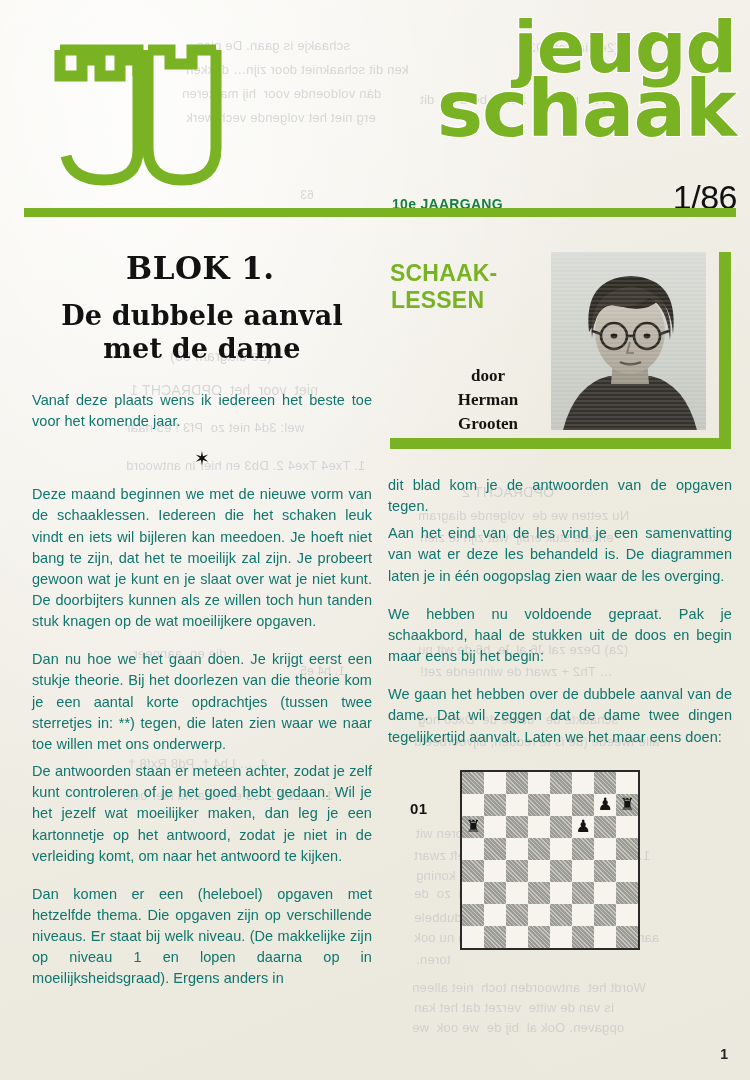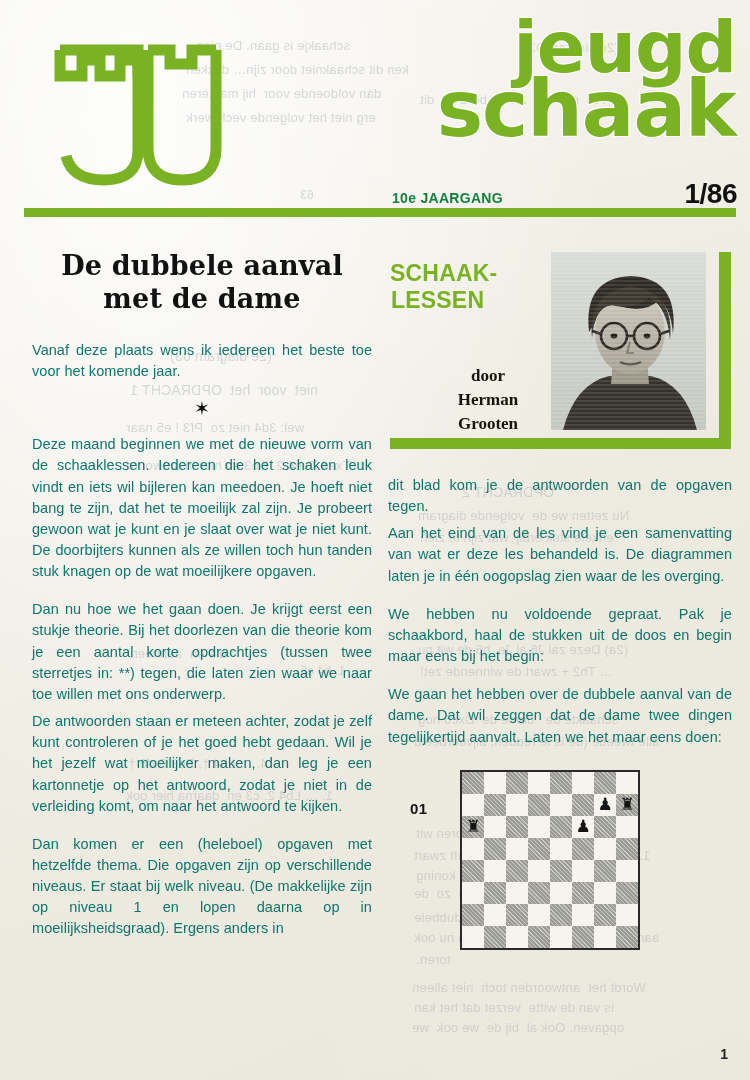--- a/index.html
+++ b/index.html
@@ -79,22 +79,22 @@
     align-items: baseline;
     justify-content: space-between;
   }
   .jaargang {
     font-size: 14px;
     font-weight: bold;
     letter-spacing: .3px;
     color: #15803d;
   }
   .issue-no {
-    font-size: 28px;
-    font-weight: bold;
+    font-size: 34px;
+    font-weight: normal;
     letter-spacing: -.5px;
     color: #111111;
   }
   .rule-green {
     position: absolute;
     left: 20px; top: 208px;
     width: 712px; height: 9px;
     background: #79b222;
   }
 
@@ -311,20 +311,21 @@
 
     <div class="issue-row">
       <span class="jaargang">10e JAARGANG</span>
       <span class="issue-no">1/86</span>
     </div>
 
     <div class="rule-green"></div>
   </div>
 
   <div class="col-left">
+    <h1 class="blok-title">BLOK 1.</h1>
     <h2 class="headline">De dubbele aanval met de dame</h2>
 
     <p class="body-p">Vanaf deze plaats wens ik iedereen het beste toe voor het komende jaar.</p>
 
     <div class="star">✶</div>
 
     <p class="body-p">Deze maand beginnen we met de nieuwe vorm van de schaaklessen. Iedereen die het schaken leuk vindt en iets wil bijleren kan meedoen. Je hoeft niet bang te zijn, dat het te moeilijk zal zijn. Je probeert gewoon wat je kunt en je slaat over wat je niet kunt. De doorbijters kunnen als ze willen toch hun tanden stuk knagen op de wat moeilijkere opgaven.</p>
     <p class="body-p tight">Dan nu hoe we het gaan doen. Je krijgt eerst een stukje theorie. Bij het doorlezen van die theorie kom je een aantal korte opdrachtjes (tussen twee sterretjes in: **) tegen, die laten zien waar we naar toe willen met ons onderwerp.</p>
     <p class="body-p">De antwoorden staan er meteen achter, zodat je zelf kunt controleren of je het goed hebt gedaan. Wil je het jezelf wat moeilijker maken, dan leg je een kartonnetje op het antwoord, zodat je niet in de verleiding komt, om naar het antwoord te kijken.</p>
     <p class="body-p">Dan komen er een (heleboel) opgaven met hetzelfde thema. Die opgaven zijn op verschillende niveaus. Er staat bij welk niveau. (De makkelijke zijn op niveau 1 en lopen daarna op in moeilijksheidsgraad). Ergens anders in</p>

